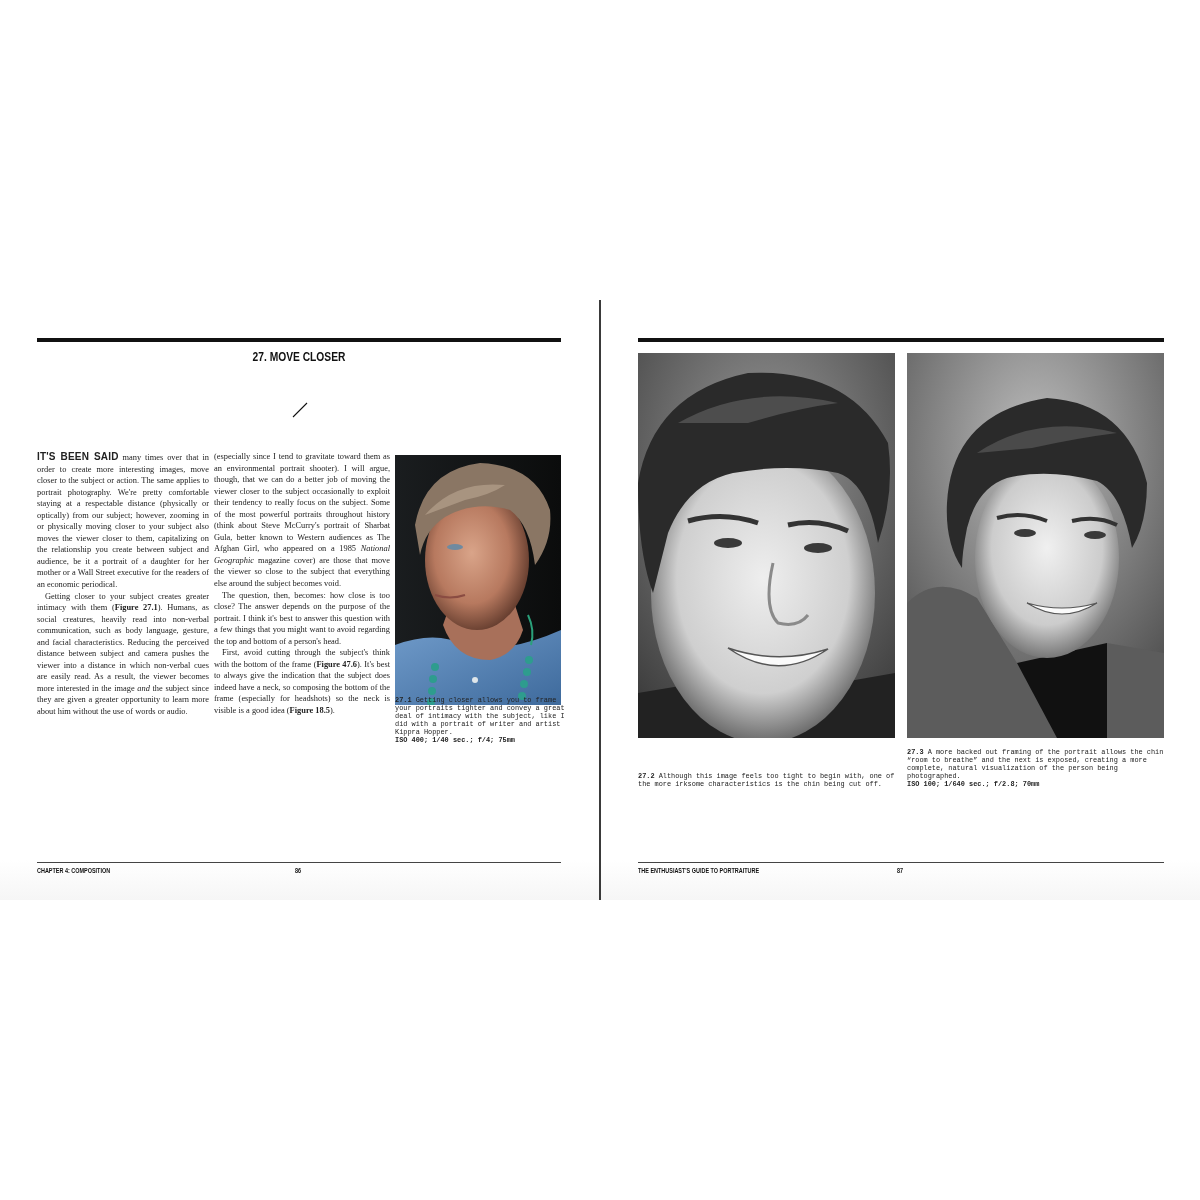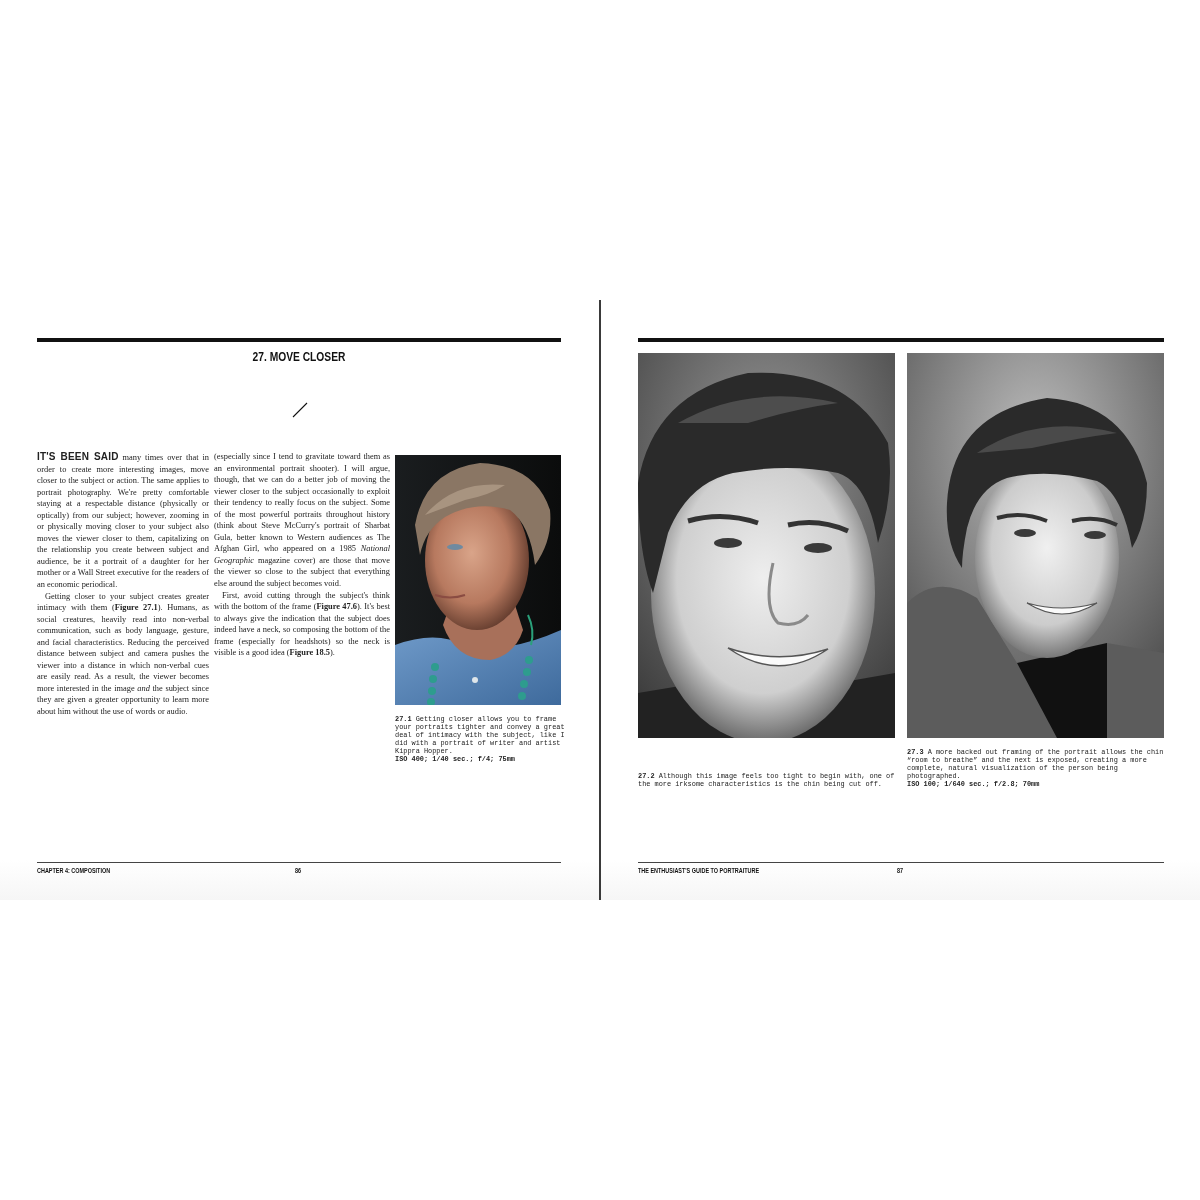--- a/index.html
+++ b/index.html
@@ -47,21 +47,21 @@
   .photo { position: absolute; overflow: hidden; }
   .photo-271 { left: 395px; top: 155px; width: 166px; height: 250px; }
   .photo-272 { left: 37px; top: 53px; width: 257px; height: 385px; }
   .photo-273 { left: 306px; top: 53px; width: 257px; height: 385px; }
 
   .caption {
     position: absolute; font-family: "Liberation Mono", monospace; font-size: 6.9px;
     line-height: 8.1px; color: #222;
   }
   .caption b { font-weight: bold; }
-  .cap-271 { left: 395px; top: 415px; width: 170px; }
+  .cap-271 { left: 395px; top: 396px; width: 170px; }
   .cap-272 { left: 37px; top: 472px; width: 260px; }
   .cap-273 { left: 306px; top: 448px; width: 262px; }
   .cap-specs { font-weight: bold; margin-top: 29px; }
 
   .foot-rule { position: absolute; top: 562px; height: 1px; background: #444; }
   .left .foot-rule { left: 37px; width: 524px; }
   .right .foot-rule { left: 37px; width: 526px; }
   .folio {
     position: absolute; top: 567px; font-family: "Liberation Sans", sans-serif;
     font-weight: bold; font-size: 7px; color: #111; transform: scaleX(0.78);
@@ -85,20 +85,21 @@
     <line x1="2" y1="17" x2="16" y2="3" stroke="#111" stroke-width="1.1"></line>
   </svg>
 
   <div class="body-col col1">
     <p><span class="lead">IT'S BEEN SAID</span><span> many times over that in order to create more interesting images, move closer to the subject or action. The same applies to portrait photography. We're pretty comfortable staying at a respectable distance (physically or optically) from our subject; however, zooming in or physically moving closer to your subject also moves the viewer closer to them, capitalizing on the relationship you create between subject and audience, be it a portrait of a daughter for her mother or a Wall Street executive for the readers of an economic periodical.</span></p>
     <p><span>Getting closer to your subject creates greater intimacy with them (</span><span class="figref">Figure 27.1</span><span>). Humans, as social creatures, heavily read into non-verbal communication, such as body language, gesture, and facial characteristics. Reducing the perceived distance between subject and camera pushes the viewer into a distance in which non-verbal cues are easily read. As a result, the viewer becomes more interested in the image </span><span class="ital">and</span><span> the subject since they are given a greater opportunity to learn more about him without the use of words or audio.</span></p>
   </div>
 
   <div class="body-col col2">
     <p><span>(especially since I tend to gravitate toward them as an environmental portrait shooter). I will argue, though, that we can do a better job of moving the viewer closer to the subject occasionally to exploit their tendency to really focus on the subject. Some of the most powerful portraits throughout history (think about Steve McCurry's portrait of Sharbat Gula, better known to Western audiences as The Afghan Girl, who appeared on a 1985 </span><span class="ital">National Geographic</span><span> magazine cover) are those that move the viewer so close to the subject that everything else around the subject becomes void.</span></p>
+    <p>The question, then, becomes: how close is too close? The answer depends on the purpose of the portrait. I think it's best to answer this question with a few things that you might want to avoid regarding the top and bottom of a person's head.</p>
     <p><span>First, avoid cutting through the subject's think with the bottom of the frame (</span><span class="figref">Figure 47.6</span><span>). It's best to always give the indication that the subject does indeed have a neck, so composing the bottom of the frame (especially for headshots) so the neck is visible is a good idea (</span><span class="figref">Figure 18.5</span><span>).</span></p>
   </div>
 
   <div class="photo photo-271">
     <svg width="166" height="250" viewBox="0 0 166 250">
       <defs>
         <radialGradient id="skin1" cx="45%" cy="45%" r="60%">
           <stop offset="0%" stop-color="#d9a489"></stop>
           <stop offset="60%" stop-color="#b7795f"></stop>
           <stop offset="100%" stop-color="#5a3528"></stop>

